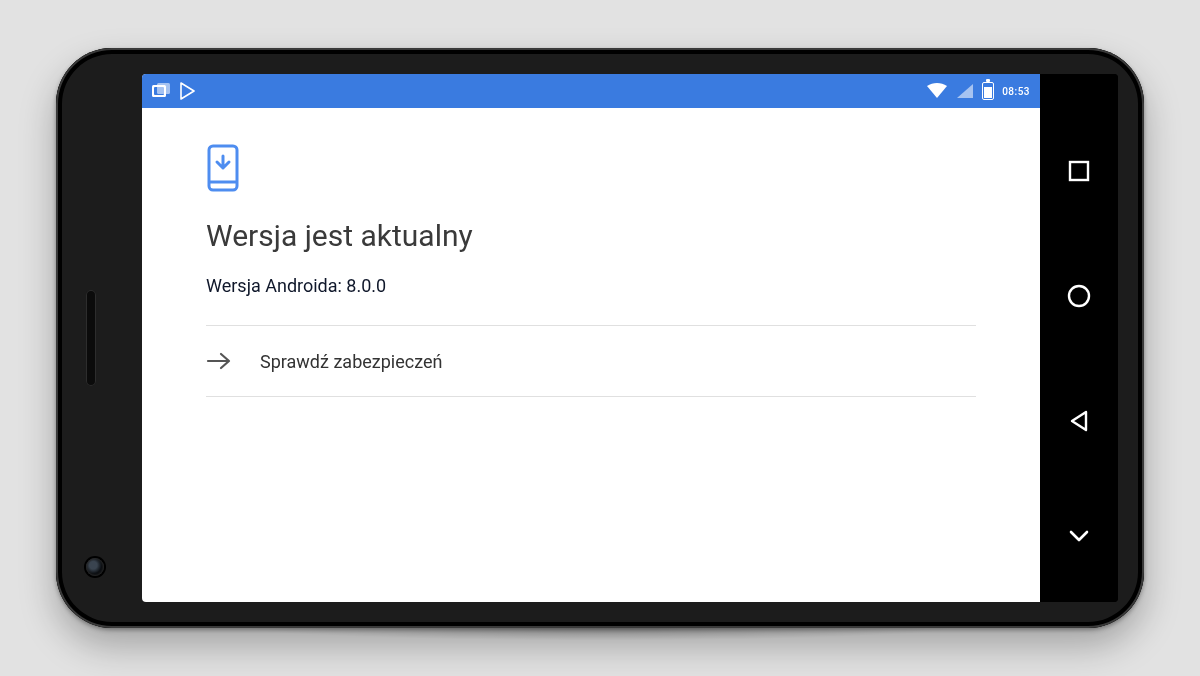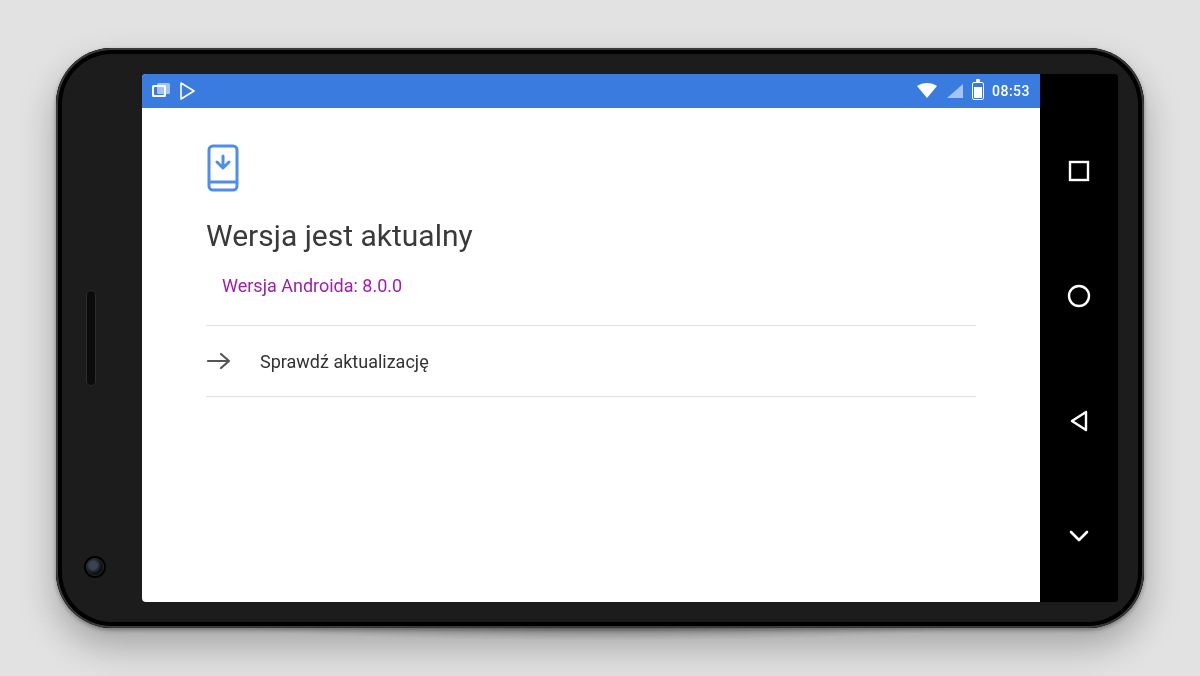--- a/index.html
+++ b/index.html
@@ -68,21 +68,21 @@
   }
 
   
   .status-bar {
     height:34px;
     background:#3a7be0;
     color:#fff;
     display:flex;
     align-items:center;
     padding:0 10px;
-    font-size:14px;
+    font-size:10px;
     gap:10px;
   }
   .status-left { display:flex; align-items:center; gap:10px; }
   .status-right { margin-left:auto; display:flex; align-items:center; gap:8px; }
   .clock { font-weight:500; letter-spacing:.5px; }
 
   .icon { display:inline-flex; }
   .icon svg { display:block; }
 
   
@@ -95,23 +95,22 @@
     margin-bottom:22px;
   }
   .title {
     font-size:30px;
     font-weight:400;
     color:#3a3a3a;
     margin-bottom:20px;
   }
   .info {
     font-size:18px;
-    color:#a21caf;
+    color:#0f172a;
     line-height:1.45;
-    margin-left:16px;
   }
   .info p { margin:0; }
   .info .spaced { margin-top:22px; }
 
   .row-divider {
     border:none;
     border-top:1px solid #e0e0e0;
     margin:26px 0 0 0;
   }
   .check-row {
@@ -224,21 +223,21 @@
         </div>
 
         <hr class="row-divider">
 
         <div class="check-row">
           <span class="icon">
             <svg width="26" height="20" viewBox="0 0 26 20">
               <path d="M2 10 h20 M15 3 l8 7 l-8 7" fill="none" stroke="#555" stroke-width="2.2" stroke-linecap="round" stroke-linejoin="round"></path>
             </svg>
           </span>
-          <span class="label">Sprawdź aktualizację</span>
+          <span class="label">Sprawdź zabezpieczeń</span>
         </div>
 
         <hr class="after-divider">
       </div>
     </div>
 
     <div class="navbar">
       <div class="nav-btn">
         <svg width="22" height="22" viewBox="0 0 22 22">
           <rect x="2" y="2" width="18" height="18" fill="none" stroke="#fff" stroke-width="2.4"></rect>

